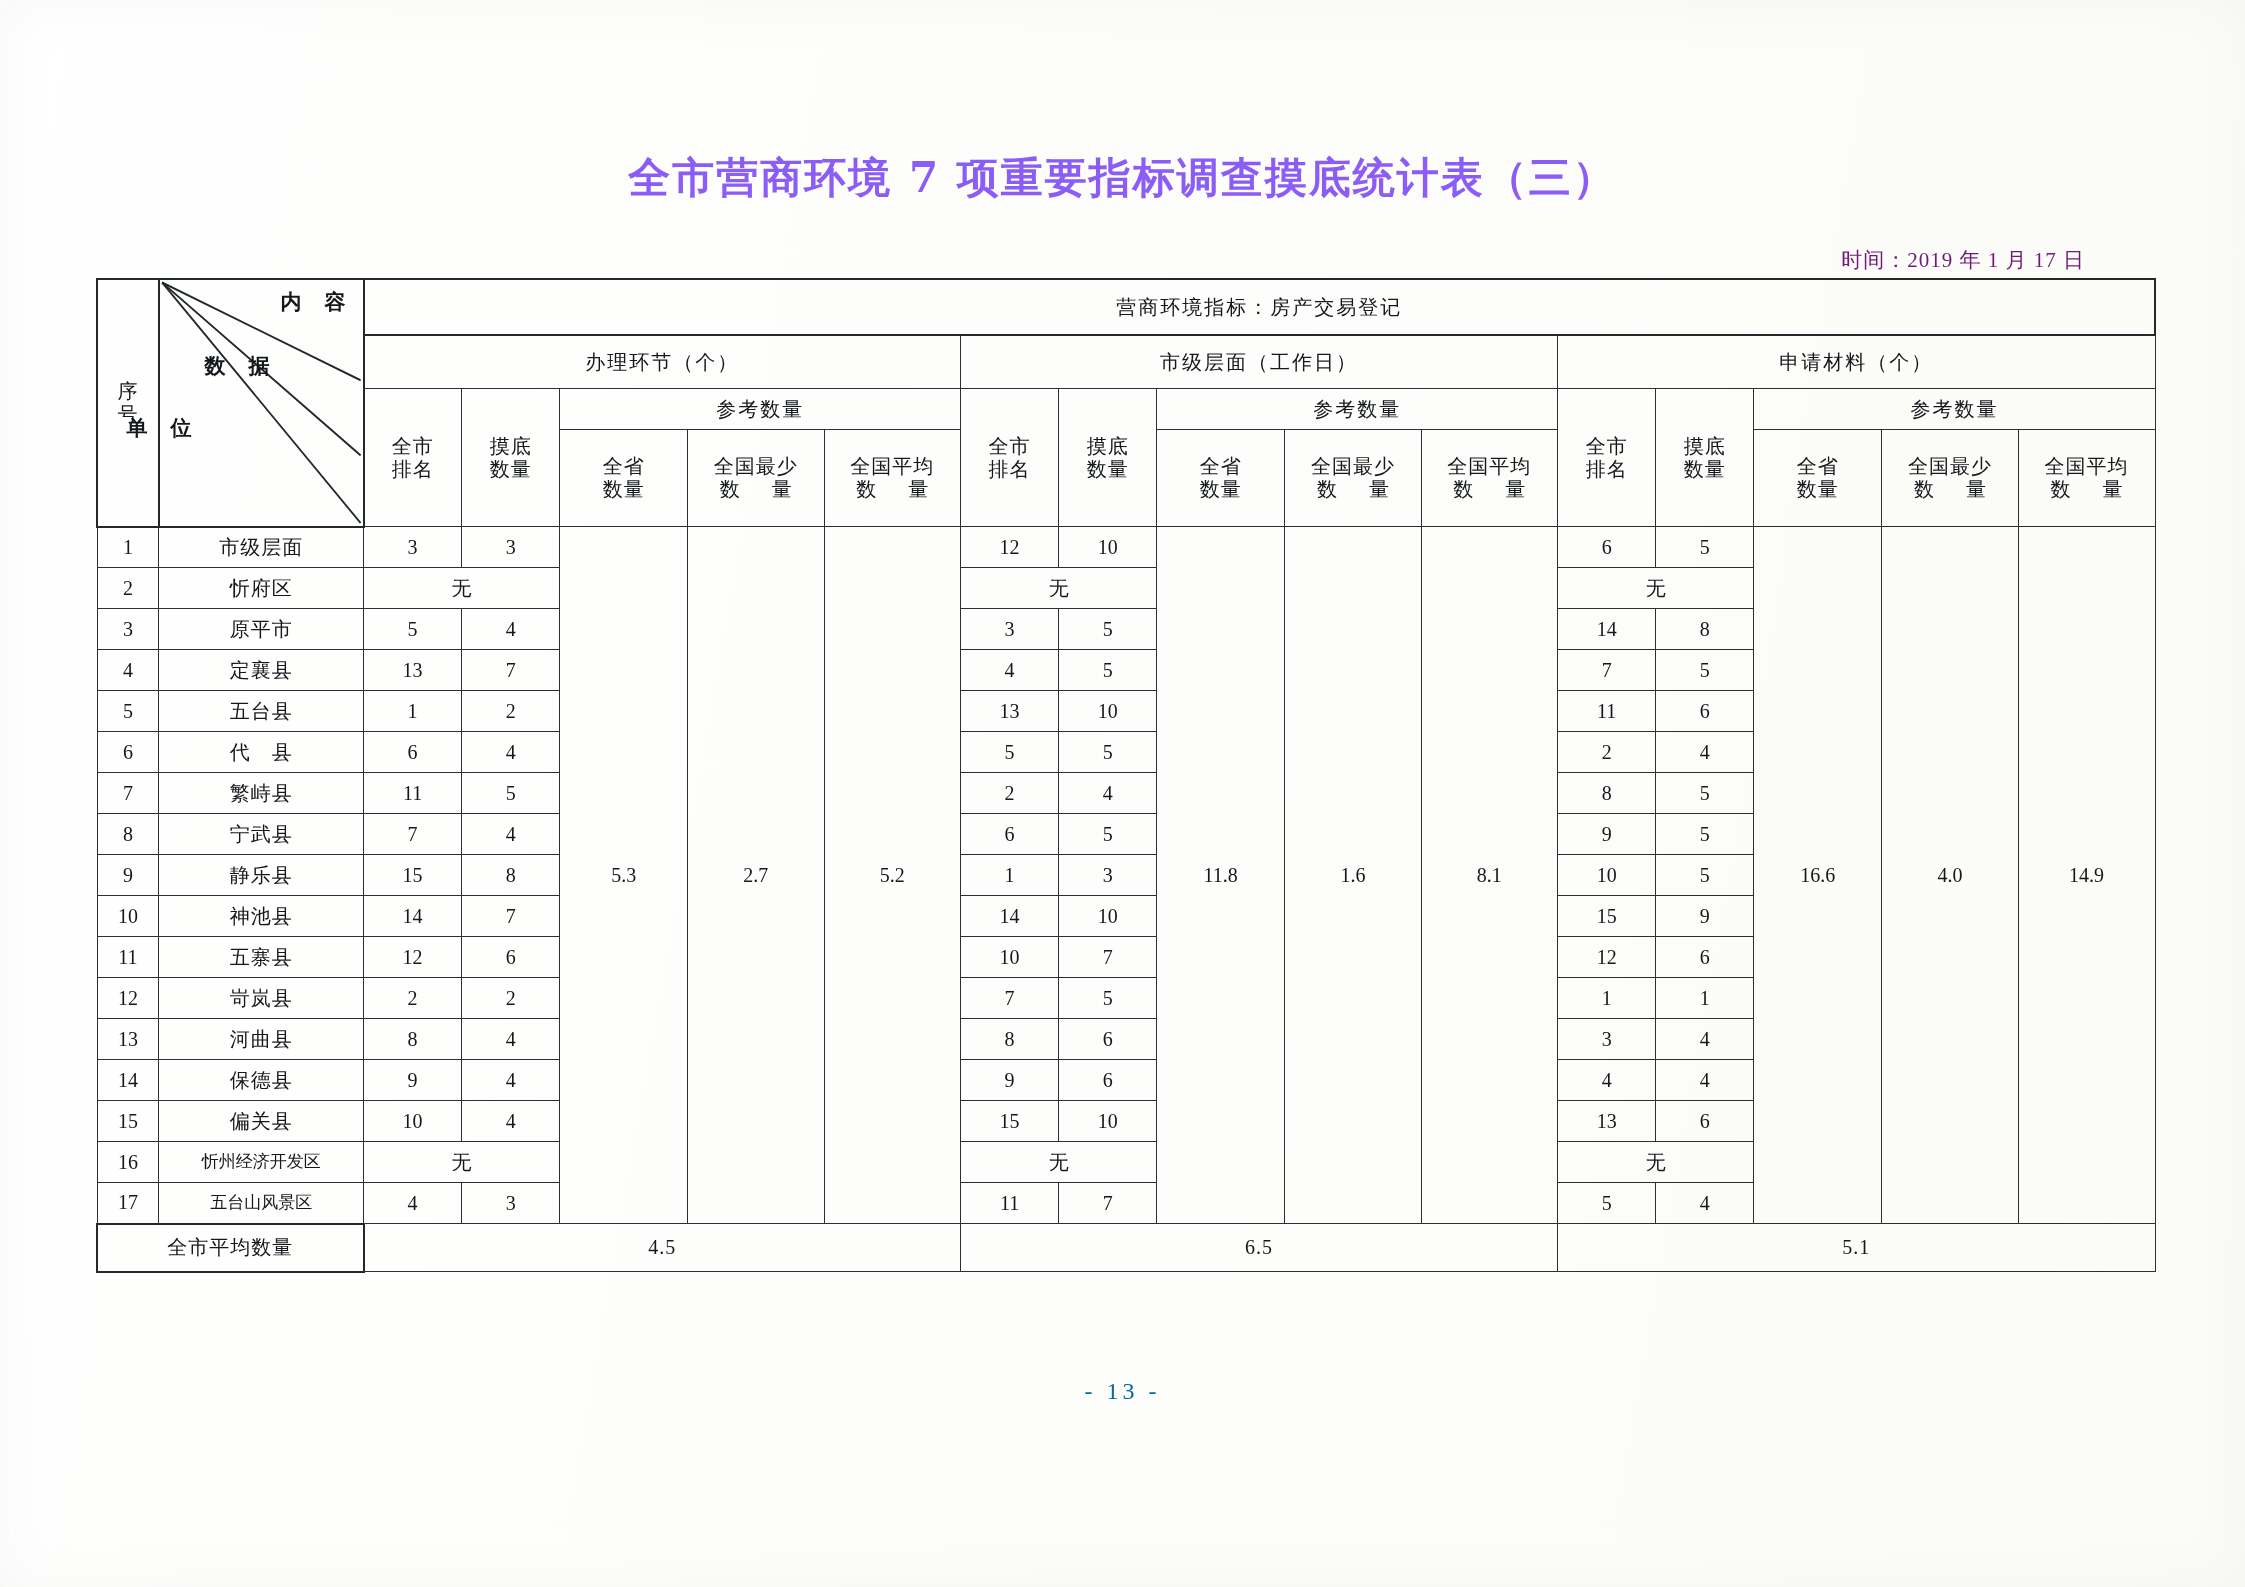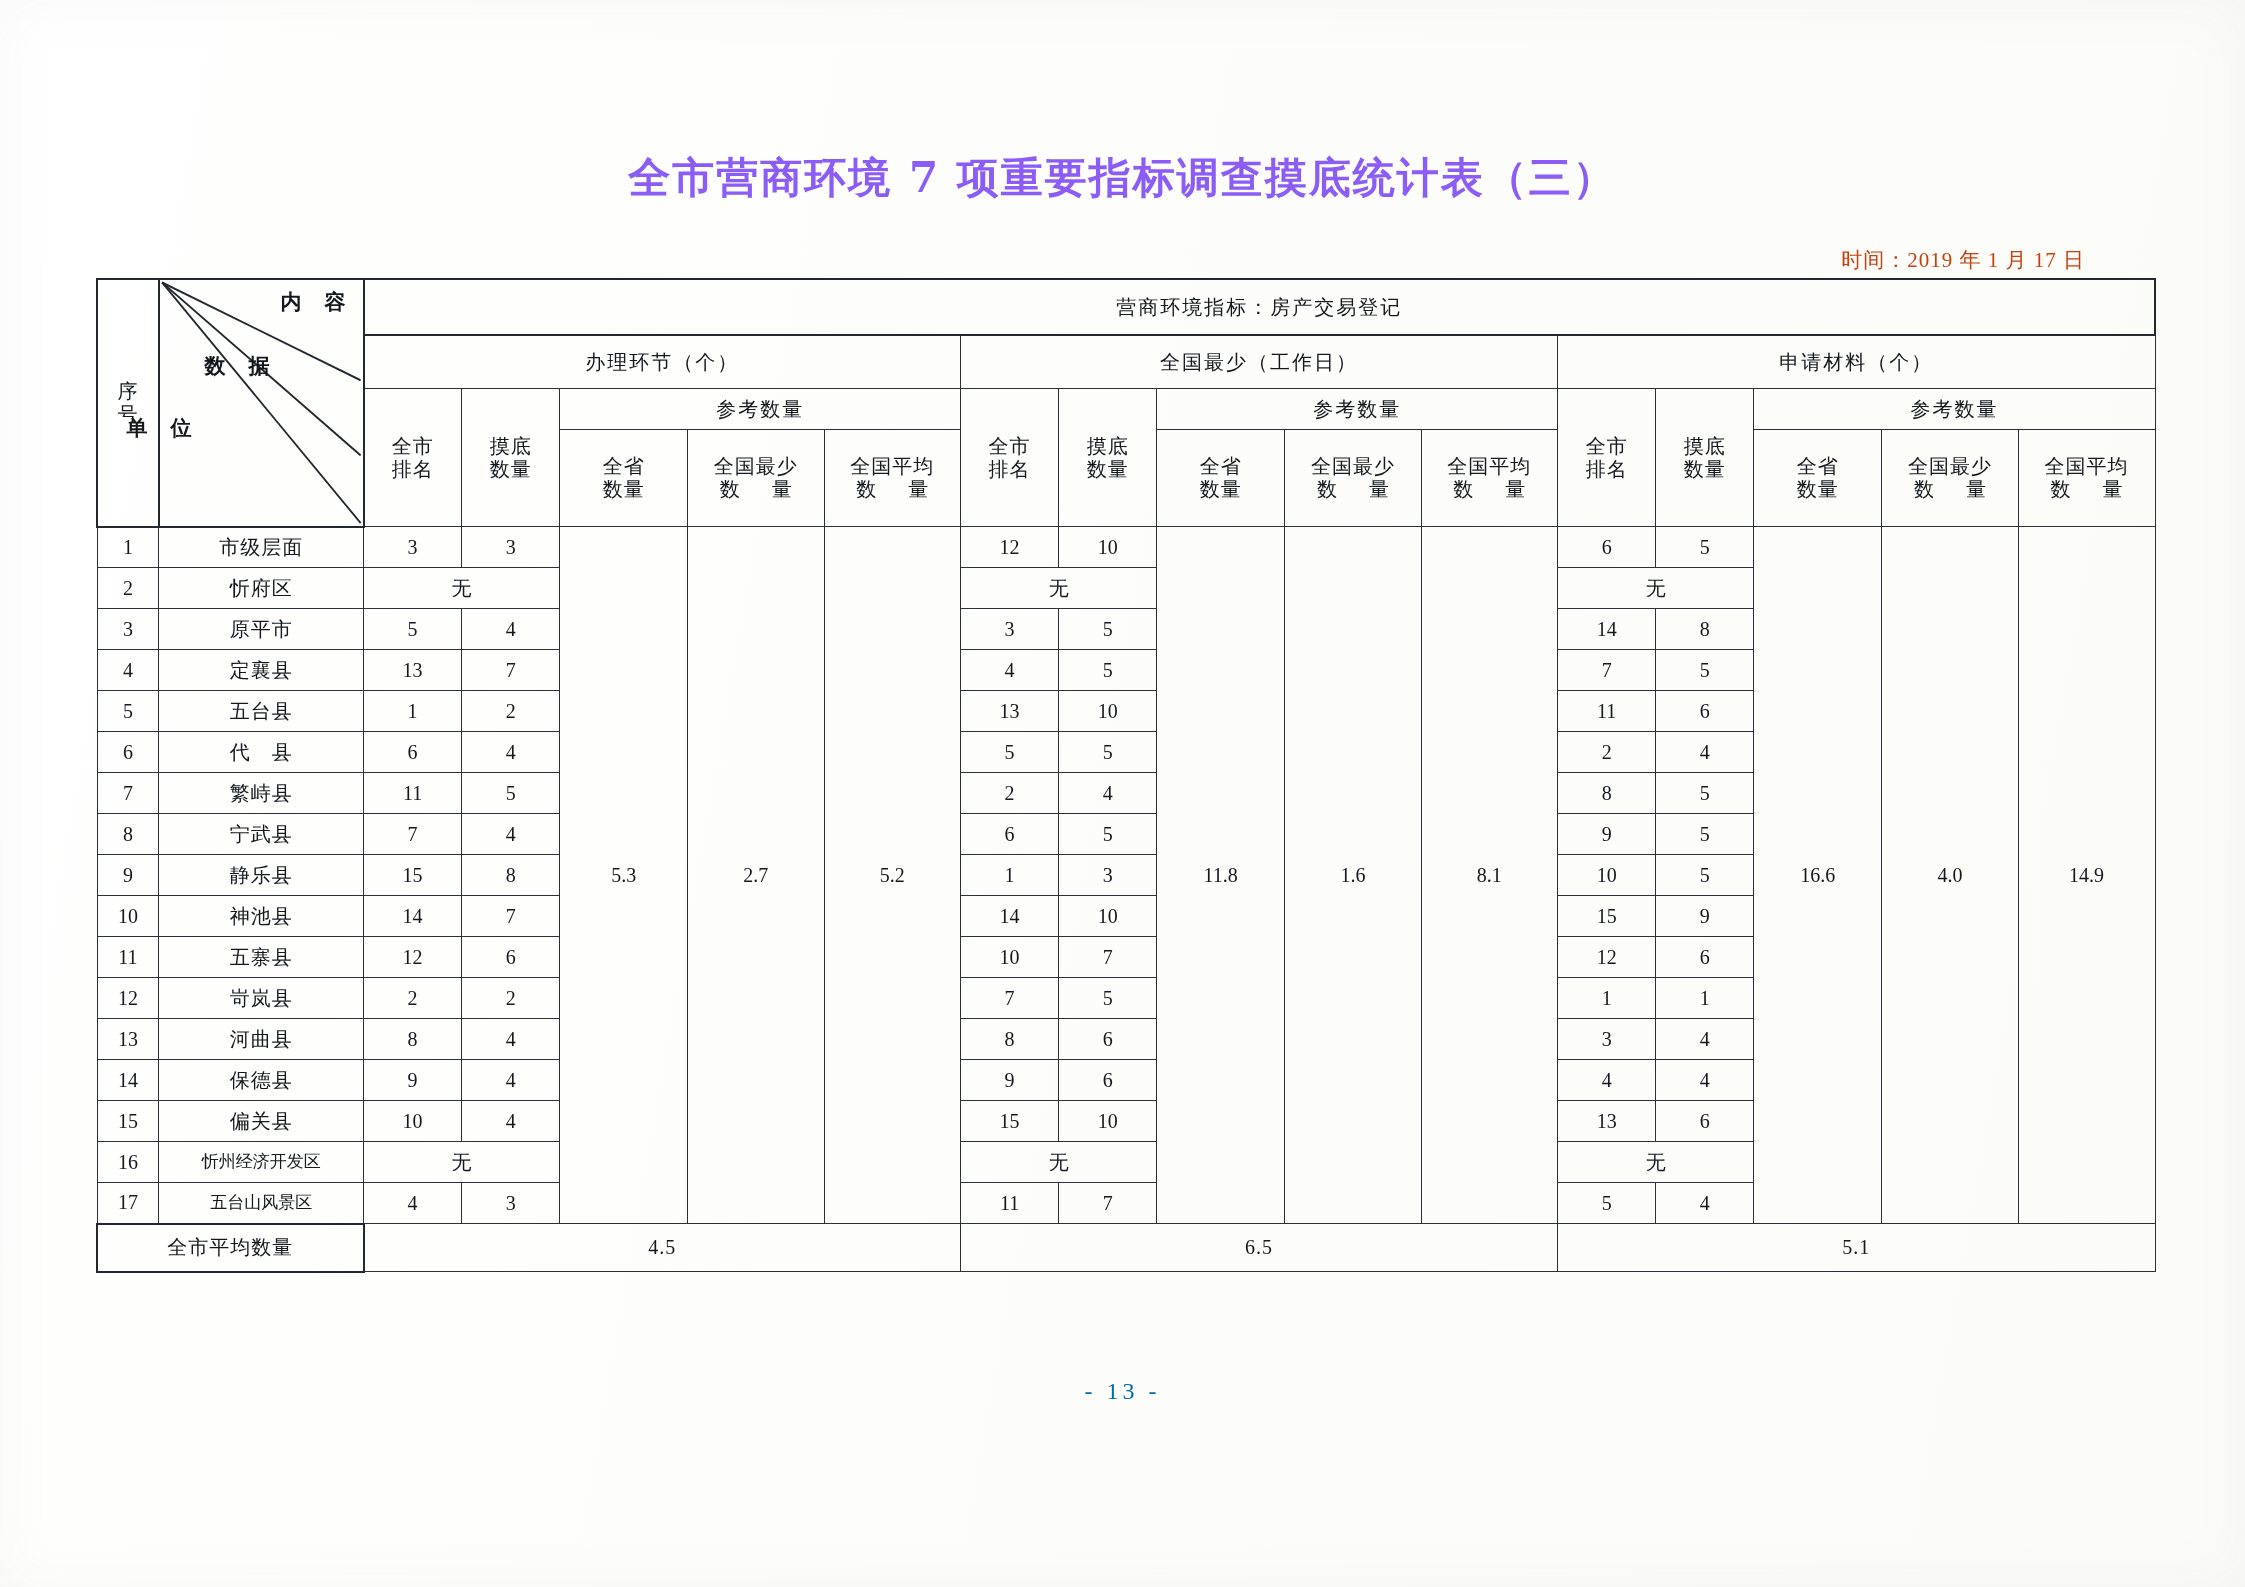--- a/index.html
+++ b/index.html
@@ -38,21 +38,21 @@
     font-weight: bold;
     letter-spacing: 2px;
     font-family: "DejaVu Serif", "Liberation Serif", serif;
     color: #8b5cf6;
   }
   .date-line {
     position: absolute;
     top: 246px;
     right: 160px;
     font-size: 21px;
-    color: #c2410c;
+    color: #701a75;
     letter-spacing: 1px;
   }
   .table-wrap {
     position: absolute;
     top: 278px;
     left: 96px;
     width: 2060px;
   }
   table.main {
     border-collapse: collapse;
@@ -237,21 +237,21 @@
             <span class="lbl lbl-content">内　容</span>
             <span class="lbl lbl-data">数　据</span>
             <span class="lbl lbl-unit">单　位</span>
           </div>
         </td>
         <td class="outer-thick hdr-big" colspan="15">营商环境指标：房产交易登记</td>
       </tr>
 
       <tr>
         <td class="hdr-mid" colspan="5">办理环节（个）</td>
-        <td class="hdr-mid" colspan="5">全国最少（工作日）</td>
+        <td class="hdr-mid" colspan="5">市级层面（工作日）</td>
         <td class="hdr-mid" colspan="5">申请材料（个）</td>
       </tr>
 
       <tr>
         <td rowspan="2" class="hdr-sub">
           <span>全市</span><br>
           <span>排名</span>
         </td>
         <td rowspan="2" class="hdr-sub">
           <span>摸底</span><br>

